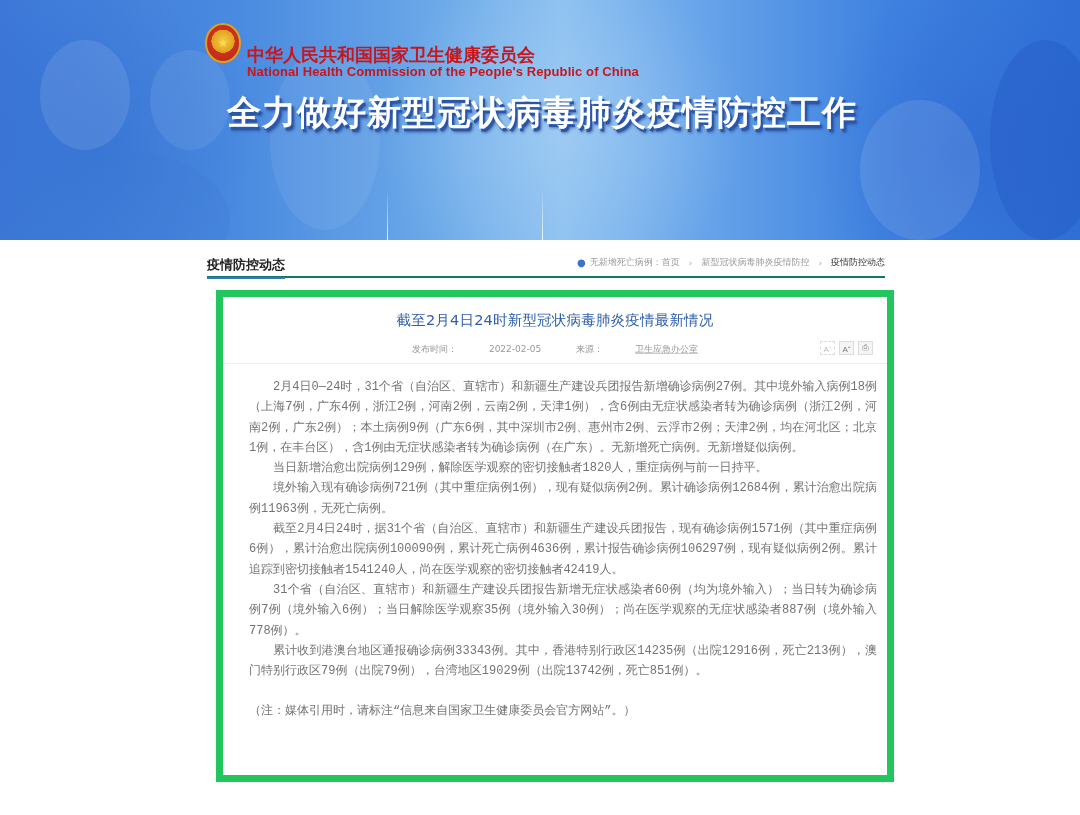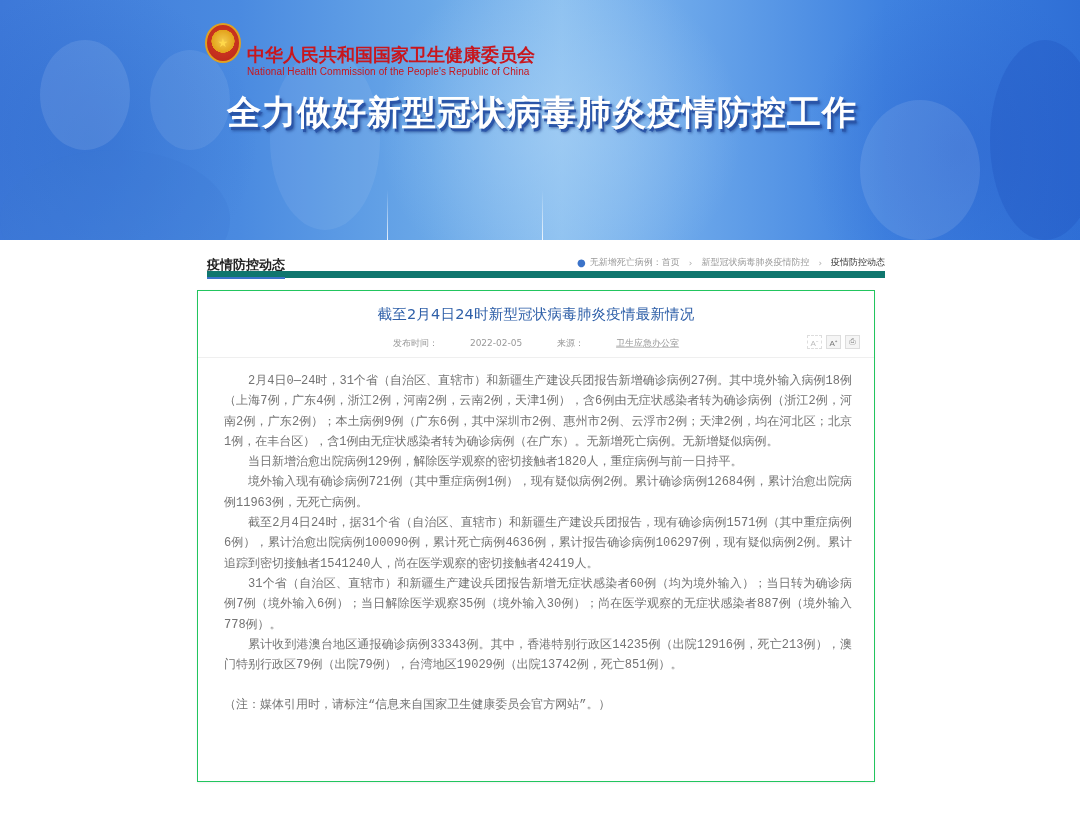--- a/index.html
+++ b/index.html
@@ -42,53 +42,53 @@
       border: 2px solid #e0a020;
       display: flex; align-items: center; justify-content: center;
       color: #ffd84a; font-size: 12px; line-height: 1;
     }
     .logo-text { margin-left: 6px; }
     .logo-cn {
       font-family: "DejaVu Sans", sans-serif; font-weight: bold;
       font-size: 18px; color: #c8161d; letter-spacing: 0px; line-height: 22px; margin-top: 36px;
     }
     .logo-en {
-      font-family: "Liberation Sans", sans-serif; font-weight: normal;
-      font-size: 10px; color: #c8161d; line-height: 12px; letter-spacing: 0.1px;
+      font-family: "Liberation Sans", sans-serif; font-weight: bold;
+      font-size: 13px; color: #c8161d; line-height: 12px; letter-spacing: 0.1px;
     }
     .banner-slogan {
       position: absolute; left: 0; width: 1080px; top: 90px; text-align: center;
       font-family: "DejaVu Sans", sans-serif; font-size: 34px; font-weight: bold;
       color: #ffffff; letter-spacing: 1px; padding-left: 4px;
       text-shadow: 2px 3px 0 #2a55a8, 3px 4px 3px rgba(20,50,120,0.6);
     }
 
     
     .section-head {
       position: absolute; left: 207px; top: 250px; width: 678px; height: 28px;
-      border-bottom: 7px solid #0f766e;
+      border-bottom: 2px solid #0f766e;
     }
     .section-title {
       position: absolute; left: 0; top: 6px;
       font-size: 13px; font-weight: bold; color: #222;
       padding-bottom: 3px; border-bottom: 2px solid #3b73c9;
     }
     .breadcrumb {
       position: absolute; right: 0; top: 6px; display: flex; align-items: center;
       font-size: 9px; color: #999;
     }
     .breadcrumb .pin { color: #3b73c9; font-size: 10px; margin-right: 4px; }
     .breadcrumb .sep { margin: 0 9px; color: #aaa; }
     .breadcrumb .crumb { color: #999; }
     .breadcrumb .crumb.current { color: #333; }
 
     
     .article {
-      position: absolute; left: 197px; top: 290px; width: 678px; height: 492px;
-      border: 1px solid #22c55e; box-shadow: 0 1px 2px rgba(0,0,0,0.06);
+      position: absolute; left: 216px; top: 290px; width: 678px; height: 492px;
+      border: 7px solid #22c55e; box-shadow: 0 1px 2px rgba(0,0,0,0.06);
       background: #fff;
     }
     .article-title {
       position: absolute; left: 0; top: 14px; width: 100%; text-align: center;
       font-size: 14.5px; color: #2e5fa8; font-weight: normal; letter-spacing: 0.2px;
     }
     .meta {
       position: absolute; left: 0; top: 46px; width: 100%; text-align: center;
       font-size: 9px; color: #999;
     }

